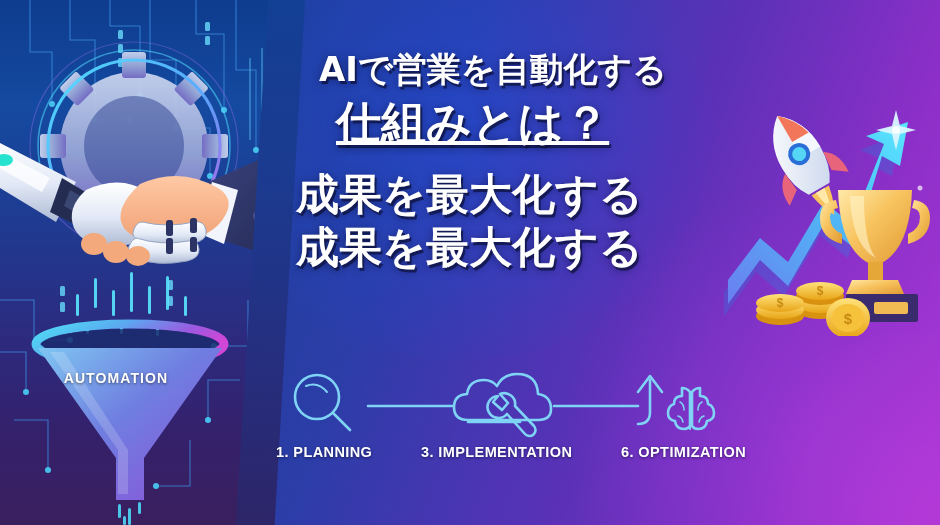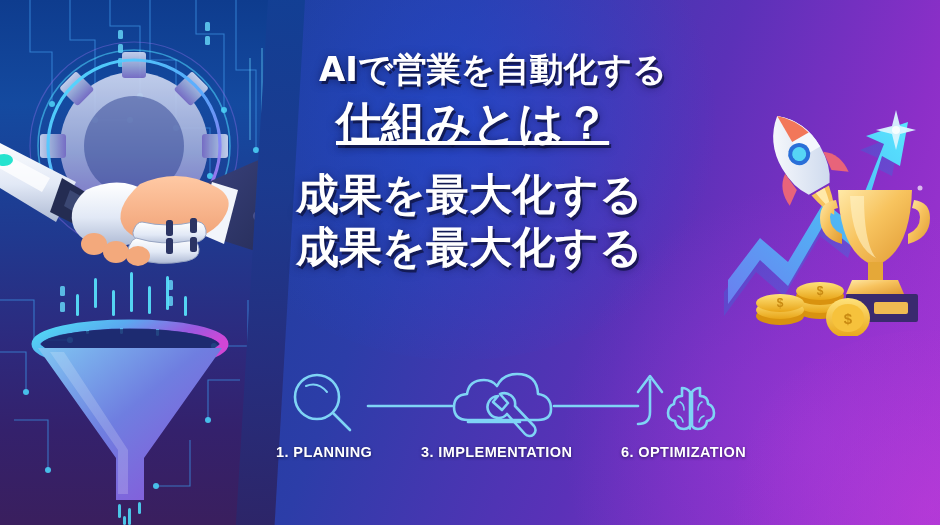--- a/index.html
+++ b/index.html
@@ -258,20 +258,21 @@
       <path d="M30 80 L98 178 L98 222 L108 222 L108 178 L44 80 Z" fill="#ffffff" opacity=".18"></path>
 
       <g fill="#4fe3ff" opacity=".85">
         <rect x="98" y="232" width="3" height="14" rx="1.5"></rect>
         <rect x="108" y="236" width="3" height="17" rx="1.5"></rect>
         <rect x="118" y="230" width="3" height="12" rx="1.5"></rect>
         <rect x="103" y="244" width="3" height="9" rx="1.5"></rect>
       </g>
     </svg>
 
+    <div id="automation-label">AUTOMATION</div>
   </div>
 
   <div id="headline">
     <div class="hl-line" id="hl-1">AIで営業を自動化する</div>
     <div class="hl-line" id="hl-2">仕組みとは？</div>
     <div class="hl-line" id="hl-3">成果を最大化する</div>
     <div class="hl-line" id="hl-4">成果を最大化する</div>
   </div>
 
   <svg id="right-art" viewBox="0 0 216 232">

